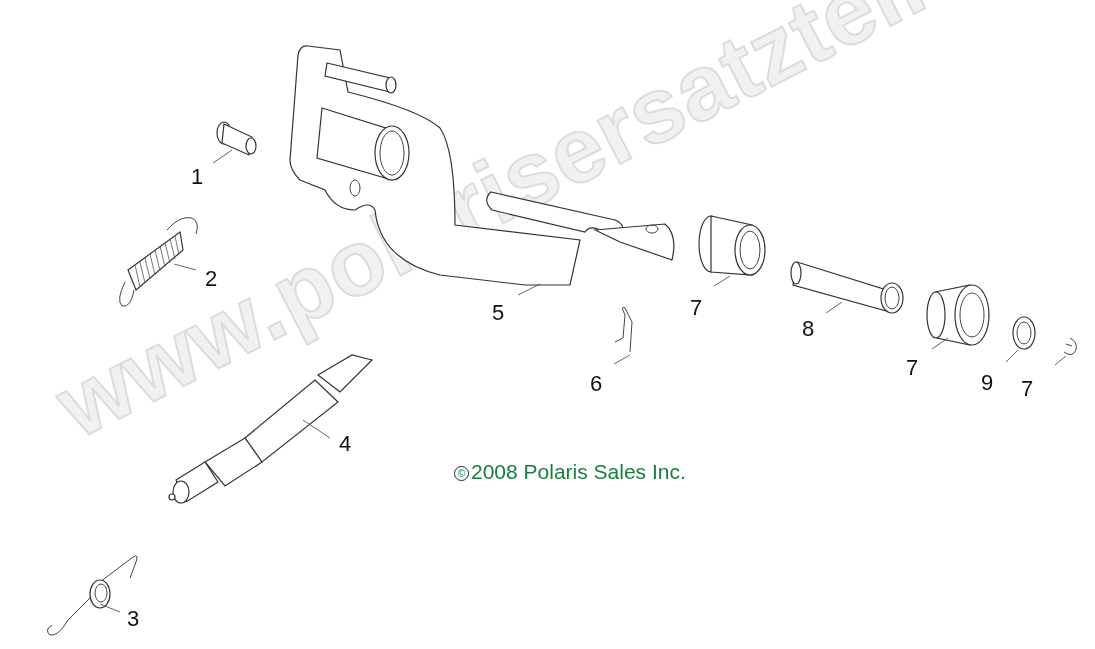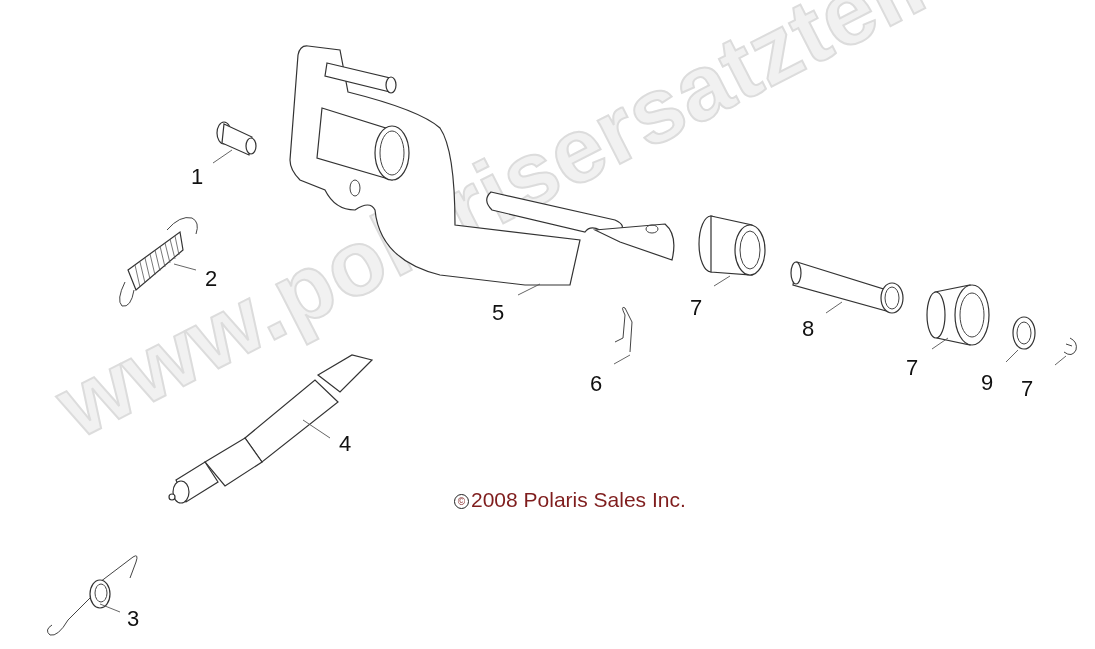--- a/index.html
+++ b/index.html
@@ -4,21 +4,21 @@
 <style>
   html, body { margin: 0; padding: 0; background: #ffffff; }
   body { width: 1095px; height: 649px; position: relative; overflow: hidden;
          font-family: "Liberation Sans", sans-serif; }
   #canvas { position: absolute; left: 0; top: 0; width: 1095px; height: 649px; }
   .watermark { position: absolute; left: 40px; top: 365px; transform-origin: 0 0;
     transform: rotate(-27deg); font-family: "Liberation Sans", sans-serif;
     font-weight: bold; font-size: 92px; letter-spacing: 1px; color: #f1f1f1;
     -webkit-text-stroke: 2px #dcdcdc; white-space: nowrap; }
   .callout { position: absolute; font-size: 22px; color: #111; line-height: 1; }
-  .copyright { position: absolute; left: 454px; top: 488px; font-size: 21px; color: #7f1d1d; }
+  .copyright { position: absolute; left: 454px; top: 460px; font-size: 21px; color: #15803d; }
   .copyright .c { display:inline-block; width: 13px; height: 13px; border:1px solid #222; border-radius:50%;
     font-size: 10px; text-align:center; line-height:13px; vertical-align: 2px; margin-right: 2px; }
   svg .part { fill: #fff; stroke: #333; stroke-width: 1.2; }
   svg .thin { fill: none; stroke: #444; stroke-width: 1; }
   svg .leader { fill: none; stroke: #555; stroke-width: 0.9; }
 </style>
 </head>
 <body>
 
 <div id="canvas">

